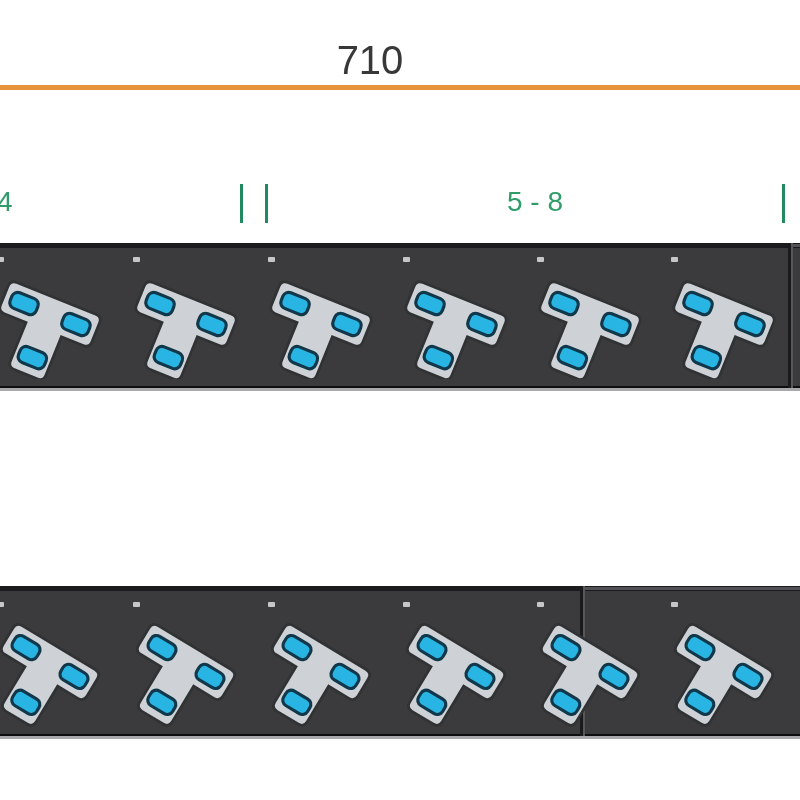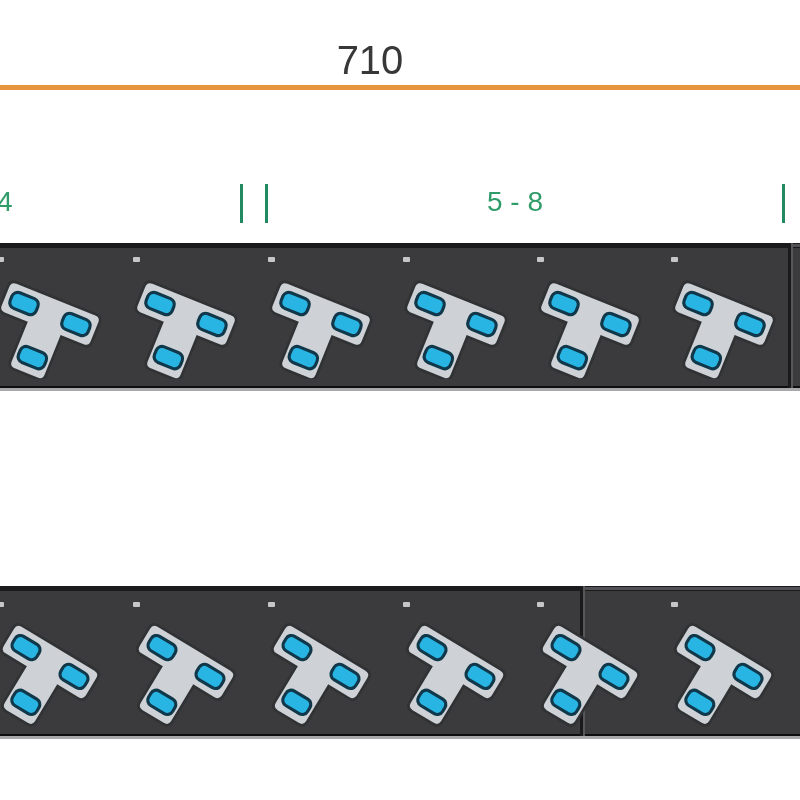--- a/index.html
+++ b/index.html
@@ -15,21 +15,21 @@
   #dim-line{
     position:absolute;top:85px;left:0;width:800px;height:5px;
     background:var(--orange,#e8943c);
   }
   
   .group-label{
     position:absolute;top:186px;font-size:28px;color:var(--green,#2f9c69);
     white-space:pre;
   }
   #group-label-left{left:-3px;}
-  #group-label-mid{left:487px;width:76px;text-align:left;}
+  #group-label-mid{left:487px;width:76px;text-align:right;}
   .group-divider{
     position:absolute;top:184px;width:3px;height:39px;
     background:var(--green-dark,#218a60);
   }
   .divider-1{left:240px;}
   .divider-2{left:265px;}
   .divider-3{left:782px;}
   
   .panel{
     position:absolute;left:0;width:800px;

